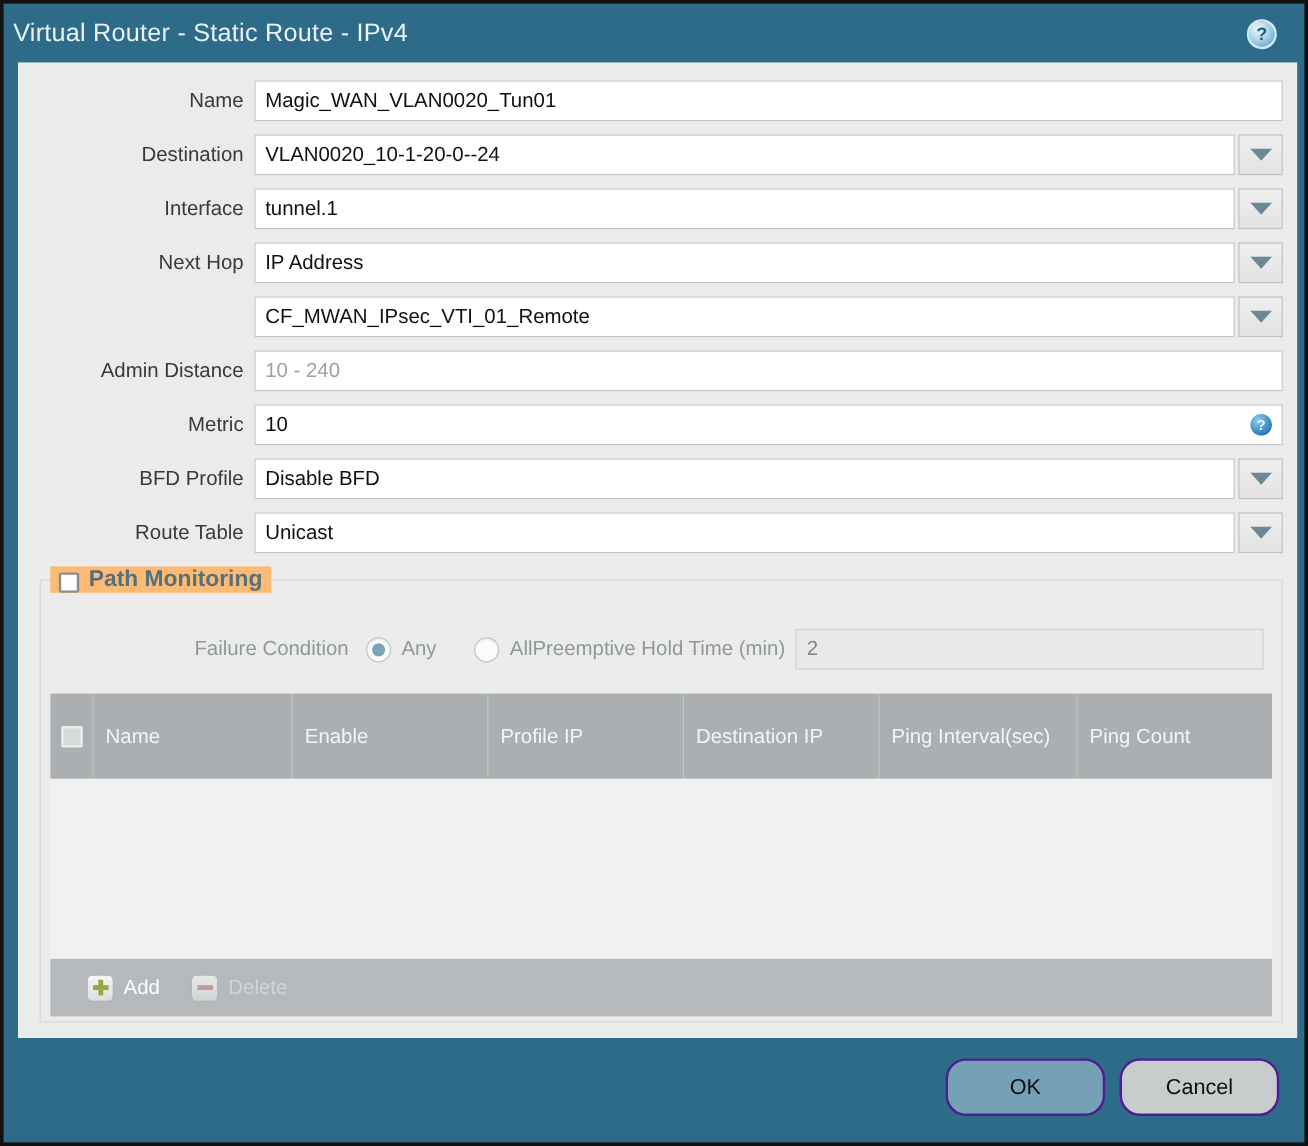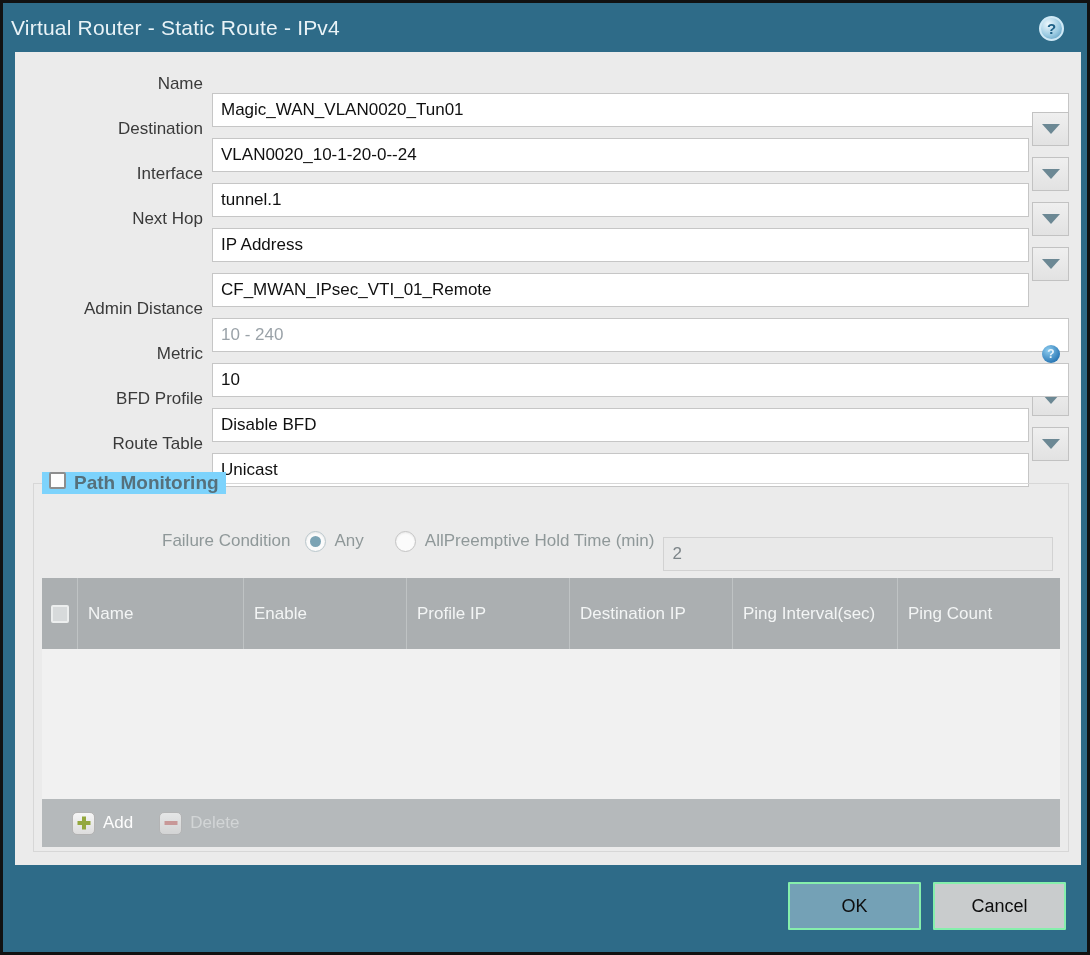--- a/index.html
+++ b/index.html
@@ -46,21 +46,20 @@
     width: 197px; text-align: right; padding-right: 9px;
     color: #3a3a3a; font-size: 17px; flex: none;
   }
   .fieldwrap { flex: 1; display: flex; align-items: stretch; height: 34px; }
   input[type="text"] {
     flex: 1; height: 34px; min-width: 0;
     border: 1px solid #c6c6c6; background: #fff;
     font-family: "Liberation Sans", "DejaVu Sans", sans-serif;
     font-size: 17px; color: #101010; padding: 0 8px;
     outline: none;
-    margin-top: 26px;
   }
   input[type="text"]::placeholder { color: #9aa2a8; }
   .dd-btn {
     flex: none; width: 37px; height: 34px; margin-left: 3px;
     background: linear-gradient(#efefef, #e2e2e2);
     border: 1px solid #c2c2c2;
     display: flex; align-items: center; justify-content: center;
     cursor: pointer;
   }
   .dd-tri {
@@ -78,22 +77,22 @@
   }
   
   .pm {
     position: relative;
     margin: 22px 12px 0 18px;
     height: 369px;
     border: 1px solid #d7d7d7;
   }
   .pm-legend {
     position: absolute; top: -12px; left: 8px;
-    background: #7dd3fc; padding: 0 7px;
-    display: flex; align-items: flex-start; gap: 8px;
+    background: #fdba74; padding: 0 7px;
+    display: flex; align-items: flex-end; gap: 8px;
   }
   .checkbox {
     width: 17px; height: 17px; background: #fdfdfd;
     border: 2px solid #8d8d8d; border-radius: 2px; cursor: pointer;
   }
   .pm-title { color: #56707b; font-weight: bold; font-size: 19px; }
   .fc-row {
     display: flex; align-items: center;
     margin-top: 40px; padding: 0 15px 0 0; height: 34px;
   }
@@ -155,21 +154,21 @@
   .tool-ico.plus::after  { width: 4px;  height: 13px; }
   .tool-ico.minus::before { width: 13px; height: 4px; background: #cf8d8d; }
   .tool-ico.minus::after  { display: none; }
   .tool-lbl { color: #fdfdfd; font-size: 17px; }
   .tool-btn.disabled { cursor: default; }
   .tool-btn.disabled .tool-lbl { color: #d2d5d6; }
   .tool-btn.disabled .tool-ico { opacity: .75; }
   
   .btn {
     position: absolute; top: 879px; width: 133px; height: 48px;
-    border-radius: 1px; border: 2px solid #86efac;
+    border-radius: 17px; border: 2px solid #4c1d95;
     font-family: "Liberation Sans", "DejaVu Sans", sans-serif;
     font-size: 18px; color: #0d0d0d; cursor: pointer;
     display: flex; align-items: center; justify-content: center;
   }
   .btn-ok { left: 785px; background: #74a1b6; }
   .btn-cancel { left: 930px; background: #c9cccd; }
 </style>
 </head>
 <body>
 

